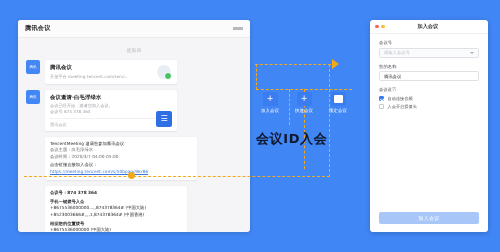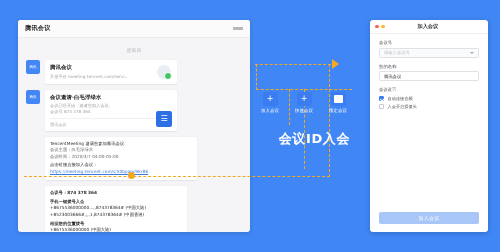--- a/index.html
+++ b/index.html
@@ -110,22 +110,22 @@
   .inv-gap { height: 2px; }
 
   
   .bubble.plain { width: 142px; padding: 4px 5px; }
   .pt { font-size: 4.3px; line-height: 1.55; color: #2c2c30; word-break: break-all; }
   .pt.b { font-weight: bold; }
 
   
   .flow-label {
     position: absolute; left: 256px; top: 130px;
-    width: 94px; text-align: right;
-    color: #ffffff; font-size: 13px; font-weight: bold;
+    width: 94px; text-align: left;
+    color: #0f172a; font-size: 13px; font-weight: bold;
     letter-spacing: .6px;
   }
 
   .tool-strip {
     position: absolute; left: 256px; top: 92px;
     width: 96px; height: 32px;
     display: flex; justify-content: space-between; align-items: flex-start;
   }
   .tool-item { width: 28px; text-align: center; }
   .tool-icon {

